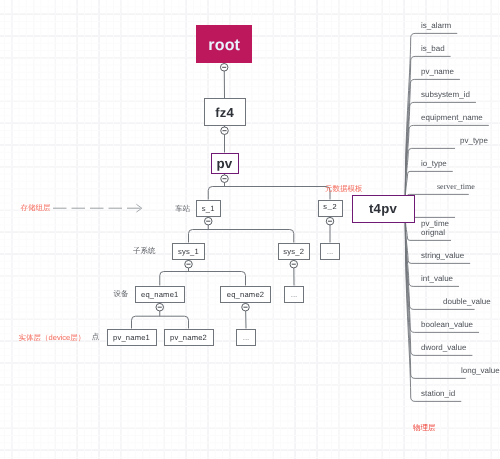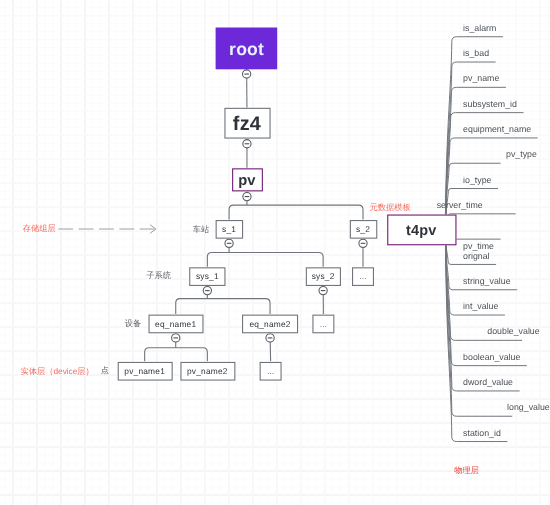--- a/index.html
+++ b/index.html
@@ -20,21 +20,21 @@
       linear-gradient(to bottom, #e0e0e6 1px, transparent 1px);
     background-size: 7.266px 7.266px, 7.266px 7.266px, 21.8px 21.8px, 21.8px 21.8px;
     background-position: 11.3px 13.7px, 11.3px 13.7px, 11.3px 13.7px, 11.3px 13.7px;
   }
   #svg{position:absolute;inset:0;}
 
   .node{position:absolute;box-sizing:border-box;display:flex;
         align-items:center;justify-content:center;
         background:#ffffff;border:1px solid #70757b;
         font-weight:bold;color:#2f3339;letter-spacing:0.2px;}
-  .node.blue{background:#6d28d9;border:none;color:#e9f3ff;}
+  .node.blue{background:#be185d;border:none;color:#e9f3ff;}
   .node.red{border:1px solid #701a75;}
   .node.dots{font-weight:normal;color:#7b8086;letter-spacing:0px;font-size:8px !important;}
 
   .side-label{position:absolute;white-space:nowrap;color:#5c6066;font-size:7.5px;}
   .anno{position:absolute;white-space:nowrap;font-size:7.5px;}
 
   .attr-label{position:absolute;white-space:nowrap;color:#4b5056;font-size:8px;}
 </style>
 </head>
 <body>
@@ -120,30 +120,30 @@
       </g>
     <g id="dash-arrow">
         <path d="M53 208.2 L141.5 208.2" stroke="#9ca1a6" stroke-width="1" stroke-dasharray="13.5 5" fill="none"></path>
         <path d="M136.4 204.3 L141.8 208.2 L136.4 212.1" fill="none" stroke="#9ca1a6" stroke-width="0.9" stroke-linejoin="miter"></path>
       </g>
   </svg>
   <div id="nodes">
       <div class="node blue" style="left: 196px; top: 25px; width: 56.4px; height: 37.6px; font-size: 16px;">
         <span style="transform: translateY(2px);">root</span>
       </div>
-      <div class="node plain" style="left: 203.5px; top: 98px; width: 42px; height: 28px; font-size: 18px;">
+      <div class="node plain" style="left: 203.5px; top: 98px; width: 42px; height: 28px; font-size: 13px;">
         <span>fz4</span>
       </div>
       <div class="node red" style="left: 210.5px; top: 152.5px; width: 28px; height: 21.5px; font-size: 13.4px;">
         <span style="transform: translateY(0.4px);">pv</span>
       </div>
       <div class="node plain" style="left: 195.5px; top: 199.5px; width: 25.5px; height: 17px; font-size: 7.6px; font-weight: 400;">
         <span>s_1</span>
       </div>
-      <div class="node plain" style="left: 317.5px; top: 199.5px; width: 25px; height: 17px; font-size: 7.6px; font-weight: 400;">
+      <div class="node plain" style="left: 317.5px; top: 199.5px; width: 25px; height: 17px; font-size: 7.6px; font-weight: 400; font-family: Liberation Mono, monospace;">
         <span>s_2</span>
       </div>
       <div class="node red" style="left: 351.5px; top: 194.5px; width: 63px; height: 28px; font-size: 13.2px;">
         <span style="transform: translateY(0.2px);">t4pv</span>
       </div>
       <div class="node plain" style="left: 172px; top: 242.5px; width: 33px; height: 17px; font-size: 7.6px; font-weight: 400;">
         <span>sys_1</span>
       </div>
       <div class="node plain" style="left: 277.5px; top: 242.5px; width: 32.5px; height: 17px; font-size: 7.6px; font-weight: 400;">
         <span>sys_2</span>
@@ -171,36 +171,36 @@
       </div>
     </div>
   <div id="attrs">
       <div class="attr-label" style="left: 421px; top: 20.9px;">is_alarm</div>
       <div class="attr-label" style="left: 421px; top: 43.9px;">is_bad</div>
       <div class="attr-label" style="left: 421px; top: 66.9px;">pv_name</div>
       <div class="attr-label" style="left: 421px; top: 89.9px;">subsystem_id</div>
       <div class="attr-label" style="left: 421px; top: 112.9px;">equipment_name</div>
       <div class="attr-label" style="left: 421px; top: 135.9px; padding-left: 39px;">pv_type</div>
       <div class="attr-label" style="left: 421px; top: 158.9px;">io_type</div>
-      <div class="attr-label" style="left: 397px; top: 181.9px;">server_time</div>
+      <div class="attr-label" style="left: 437px; top: 181.9px; font-family: Liberation Serif, serif;">server_time</div>
       <div class="attr-label" style="left: 421px; top: 204.9px; margin-top: 14px;">pv_time</div>
       <div class="attr-label" style="left: 421px; top: 227.9px;">orignal</div>
       <div class="attr-label" style="left: 421px; top: 250.9px;">string_value</div>
       <div class="attr-label" style="left: 421px; top: 273.9px;">int_value</div>
       <div class="attr-label" style="left: 443px; top: 296.9px;">double_value</div>
       <div class="attr-label" style="left: 421px; top: 319.9px;">boolean_value</div>
       <div class="attr-label" style="left: 421px; top: 342.9px;">dword_value</div>
       <div class="attr-label" style="left: 421px; top: 365.9px; padding-left: 40px;">long_value</div>
       <div class="attr-label" style="left: 421px; top: 388.9px;">station_id</div>
     </div>
   <div id="sidelabels">
       <div class="side-label" style="right: 309.7px; top: 203.8px;">车站</div>
       <div class="side-label" style="right: 344.5px; top: 246px;">子系统</div>
       <div class="side-label" style="right: 371.6px; top: 289px;">设备</div>
       <div class="side-label" style="right: 400.8px; top: 331.7px;">点</div>
     </div>
   <div id="annos">
       <div class="anno" style="left: 20.6px; top: 202.7px; color: rgb(244, 105, 90);">存储组层</div>
       <div class="anno" style="left: 18.6px; top: 332.7px; color: rgb(244, 105, 90);">实体层（device层）</div>
-      <div class="anno" style="left: 336px; top: 184px; color: rgb(244, 105, 90);">元数据模板</div>
+      <div class="anno" style="left: 325px; top: 184px; color: rgb(244, 105, 90);">元数据模板</div>
       <div class="anno" style="left: 413px; top: 423px; color: rgb(239, 65, 54);">物理层</div>
     </div>
 </div>
 
 </body></html>

